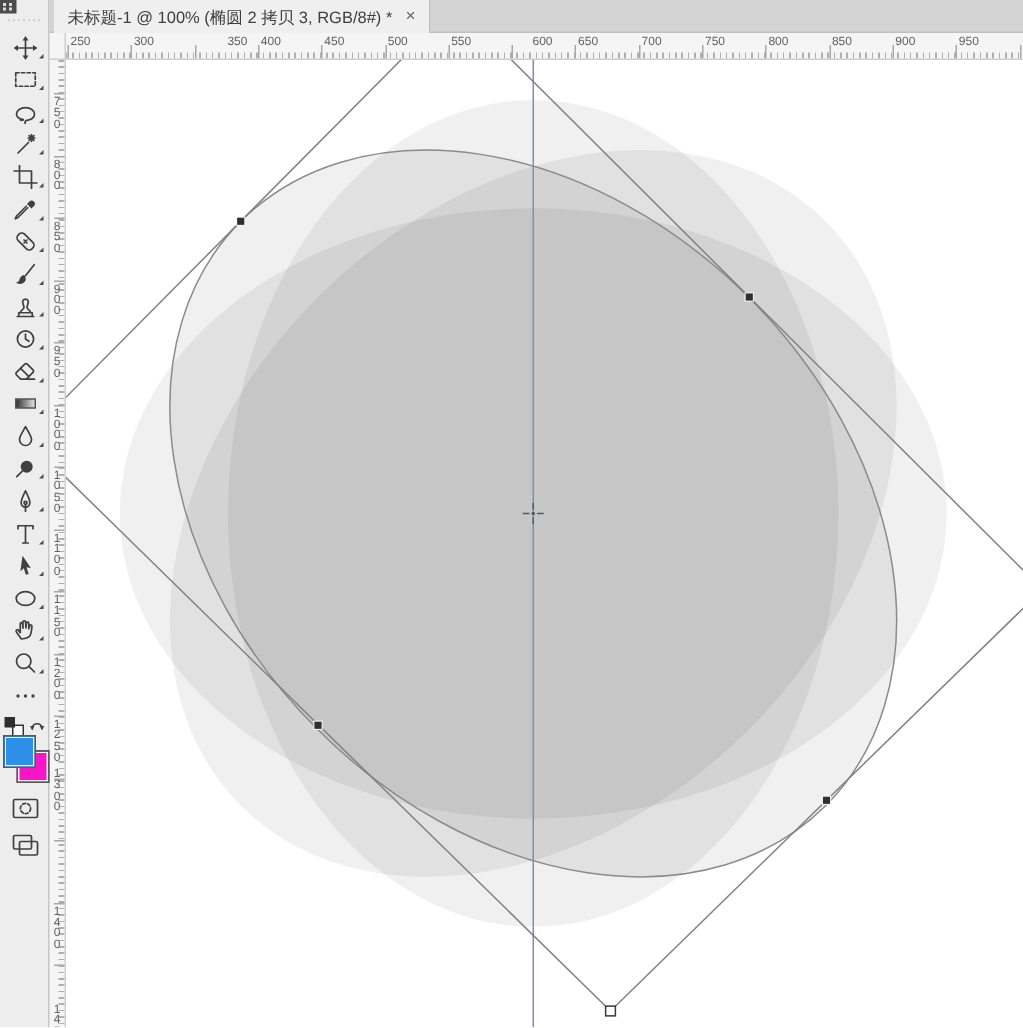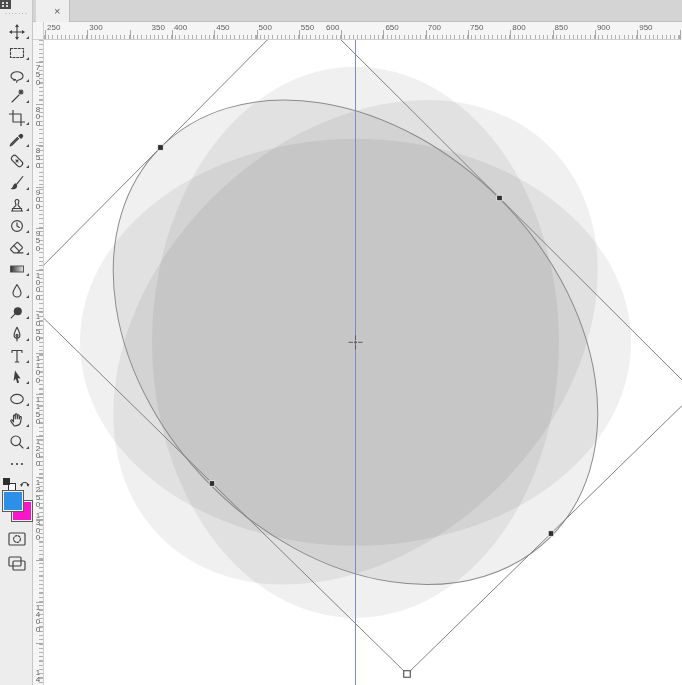--- a/index.html
+++ b/index.html
@@ -221,20 +221,21 @@
     <div class="tb-btn" style="top:552px">
       <svg width="18" height="15" viewBox="0 0 18 15">
           <rect class="tsvg" x="1" y="1" width="12" height="9" rx="1"></rect>
           <rect class="tsvg" x="5" y="5" width="12" height="9" rx="1" fill="#ededed"></rect>
         </svg>
     </div>
   </div>
 
   <div id="tabbar">
     <div id="doc-tab">
+      <span>未标题-1 @ 100% (椭圆 2 拷贝 3, RGB/8#) *</span>
       <span class="close">×</span>
     </div>
   </div>
 
   <div id="ruler-corner"></div>
   <div id="hruler">
       <div class="h-tick" style="left: 1px;"></div>
       <div class="h-label" style="left: 3px;">250</div>
       <div class="h-tick" style="left: 43.3px;"></div>
       <div class="h-label" style="left: 45.3px;">300</div>
@@ -242,21 +243,21 @@
       <div class="h-label" style="left: 87.6px; padding-left: 20px;">350</div>
       <div class="h-tick" style="left: 127.9px;"></div>
       <div class="h-label" style="left: 129.9px;">400</div>
       <div class="h-tick" style="left: 170.2px;"></div>
       <div class="h-label" style="left: 172.2px;">450</div>
       <div class="h-tick" style="left: 212.5px;"></div>
       <div class="h-label" style="left: 214.5px;">500</div>
       <div class="h-tick" style="left: 254.8px;"></div>
       <div class="h-label" style="left: 256.8px;">550</div>
       <div class="h-tick" style="left: 297.1px;"></div>
-      <div class="h-label" style="left: 282px;">600</div>
+      <div class="h-label" style="left: 311px;">600</div>
       <div class="h-tick" style="left: 339.4px;"></div>
       <div class="h-label" style="left: 341.4px;">650</div>
       <div class="h-tick" style="left: 381.7px;"></div>
       <div class="h-label" style="left: 383.7px;">700</div>
       <div class="h-tick" style="left: 424px;"></div>
       <div class="h-label" style="left: 426px;">750</div>
       <div class="h-tick" style="left: 466.3px;"></div>
       <div class="h-label" style="left: 468.3px;">800</div>
       <div class="h-tick" style="left: 508.6px;"></div>
       <div class="h-label" style="left: 510.6px;">850</div>

